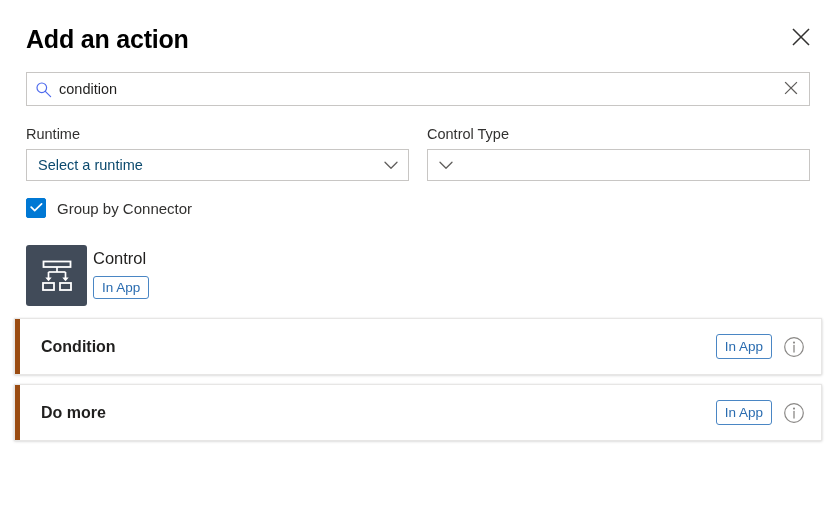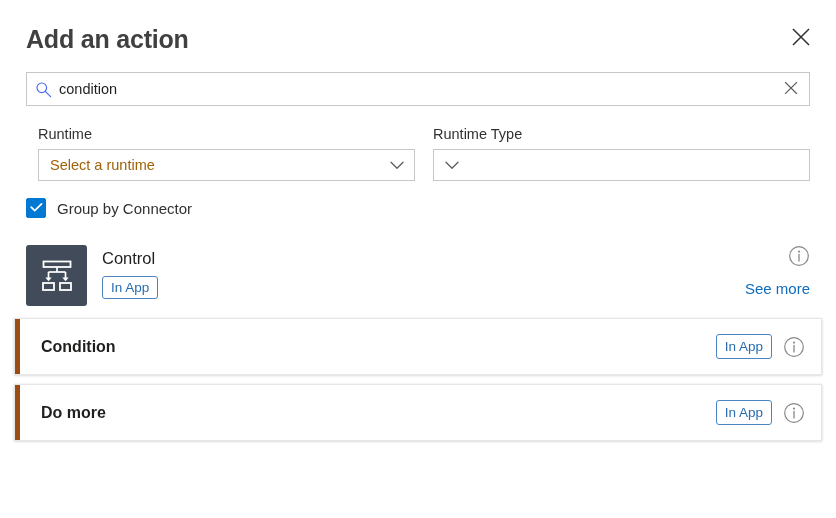--- a/index.html
+++ b/index.html
@@ -21,21 +21,21 @@
   .panel-header {
     display: flex;
     align-items: flex-start;
     justify-content: space-between;
     padding: 22px 18px 0 26px;
     height: 72px;
   }
   .panel-title {
     font-size: 25px;
     font-weight: 600;
-    color: #404040;
+    color: #000000;
     line-height: 34px;
     letter-spacing: -0.2px;
   }
   .close-btn {
     width: 34px;
     height: 34px;
     display: flex;
     align-items: center;
     justify-content: center;
     background: transparent;
@@ -83,21 +83,21 @@
     justify-content: center;
     background: transparent;
     border: none;
     cursor: pointer;
     padding: 0;
   }
 
   
   .filters {
     display: flex;
-    margin: 18px 26px 0 38px;
+    margin: 18px 26px 0 26px;
     gap: 18px;
   }
   .filter-col { width: 387px; }
   .filter-label {
     font-size: 14.5px;
     color: #323130;
     line-height: 20px;
     margin-bottom: 5px;
   }
   .dropdown {
@@ -110,21 +110,21 @@
     cursor: pointer;
   }
   .dropdown-value {
     flex: 1;
     font-size: 14.5px;
     color: #201f1e;
     white-space: nowrap;
     overflow: hidden;
     text-overflow: ellipsis;
   }
-  .dropdown-value.placeholder { color: #a16207; }
+  .dropdown-value.placeholder { color: #0c4a6e; }
   .chevron { color: #605e5c; display: flex; align-items: center; }
 
   
   .checkbox-row {
     display: flex;
     align-items: center;
     margin: 17px 26px 0 26px;
     cursor: pointer;
     width: fit-content;
   }
@@ -156,21 +156,21 @@
     width: 61px;
     height: 61px;
     min-width: 61px;
     background: #414b59;
     border-radius: 3px;
     display: flex;
     align-items: center;
     justify-content: center;
   }
   .connector-meta {
-    margin-left: 15px;
+    margin-left: 6px;
     padding-top: 2px;
   }
   .connector-name {
     font-size: 16.5px;
     color: #201f1e;
     line-height: 22px;
   }
   .badge {
     display: inline-flex;
     align-items: center;
@@ -281,21 +281,21 @@
       <span class="dropdown-value placeholder">Select a runtime</span>
       <span class="chevron">
         <svg width="14" height="9" viewBox="0 0 14 9" aria-hidden="true">
           <path d="M1 1.2 L7 7.2 L13 1.2" stroke="#605e5c" stroke-width="1.3" fill="none" stroke-linecap="round" stroke-linejoin="round"></path>
         </svg>
       </span>
     </div>
   </div>
 
   <div class="filter-col">
-    <div class="filter-label">Runtime Type</div>
+    <div class="filter-label">Control Type</div>
     <div class="dropdown">
       <span class="chevron">
         <svg width="14" height="9" viewBox="0 0 14 9" aria-hidden="true">
           <path d="M1 1.2 L7 7.2 L13 1.2" stroke="#605e5c" stroke-width="1.3" fill="none" stroke-linecap="round" stroke-linejoin="round"></path>
         </svg>
       </span>
     </div>
   </div>
 
 </div>
@@ -325,30 +325,20 @@
       <rect x="4" y="24" width="11" height="7" fill="none" stroke="#ffffff" stroke-width="1.8"></rect>
       <rect x="21" y="24" width="11" height="7" fill="none" stroke="#ffffff" stroke-width="1.8"></rect>
     </svg>
   </div>
 
   <div class="connector-meta">
     <div class="connector-name">Control</div>
     <span class="badge">In App</span>
   </div>
 
-  <div class="connector-right">
-    <span class="info-icon">
-      <svg width="22" height="22" viewBox="0 0 22 22" aria-hidden="true">
-        <circle cx="11" cy="11" r="9.3" stroke="#8a8886" stroke-width="1.2" fill="none"></circle>
-        <circle cx="11" cy="6.6" r="1.05" fill="#8a8886"></circle>
-        <path d="M11 9.5 L11 16" stroke="#8a8886" stroke-width="1.3" stroke-linecap="round"></path>
-      </svg>
-    </span>
-    <a class="see-more">See more</a>
-  </div>
 
 </div>
 
 <div class="action-list">
 
   <div class="action-row">
     <span class="action-accent" style="background: rgb(154, 76, 18);"></span>
     <span class="action-name">Condition</span>
     <span class="action-right">
       <span class="badge">In App</span>

